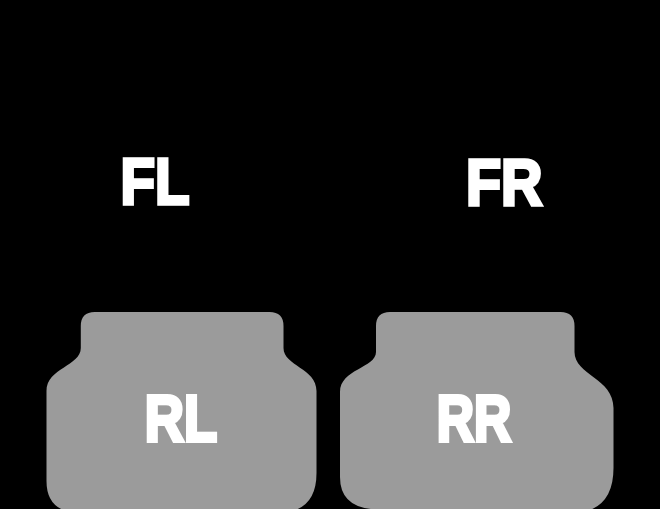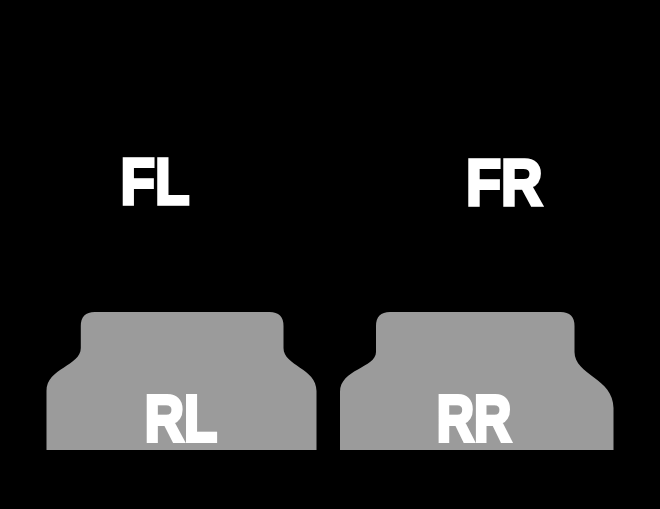--- a/index.html
+++ b/index.html
@@ -1,16 +1,16 @@
 <!DOCTYPE html>
 <html><head>
 <meta charset="utf-8">
 <style>
   html,body{margin:0;padding:0;background:#000;}
-  #stage{position:relative;width:660px;height:450px;background:#000;overflow:hidden;}
+  #stage{position:relative;width:660px;height:509px;background:#000;overflow:hidden;}
   svg{display:block;}
 </style>
 </head>
 <body>
 <div id="stage">
 <svg width="660" height="509" viewBox="0 0 660 509">
   <rect x="0" y="0" width="660" height="509" fill="#000000"></rect>
 
   <path id="rl" fill="#9b9b9b" d="M 94.8 312 H 269.5 Q 283.5 312 283.5 326 V 348 C 283.5 366 316.5 368 316.5 391 V 473 Q 316.5 513 276.5 513 H 81.5 Q 46.5 513 46.5 481 V 391 C 46.5 368 80.8 366 80.8 348 V 326 Q 80.8 312 94.8 312 Z"></path>
 

